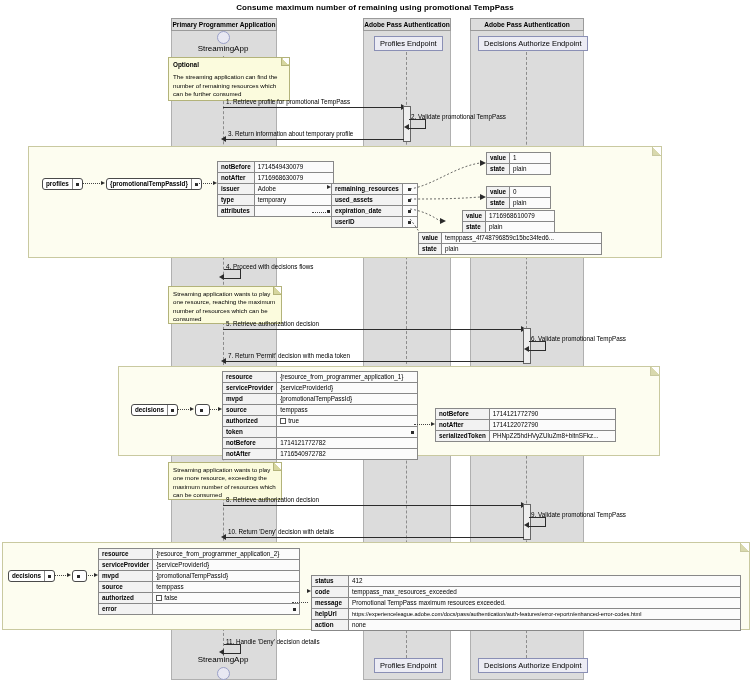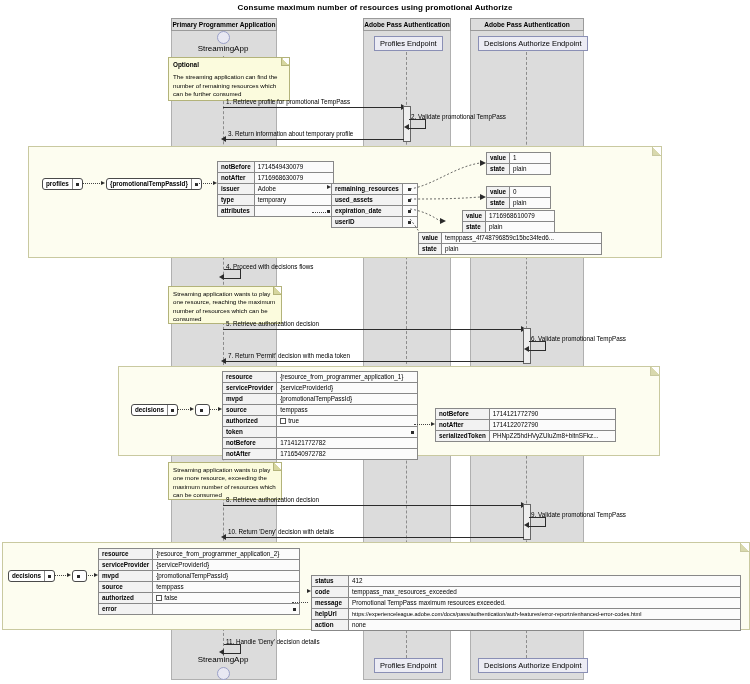--- a/index.html
+++ b/index.html
@@ -111,21 +111,21 @@
   .tinyarrow{
     width:0;height:0;border-top:2.5px solid transparent;border-bottom:2.5px solid transparent;
     border-left:4px solid #2b2b2b;
   }
   .chk{display:inline-block;width:4px;height:4px;border:1px solid #555;vertical-align:middle;margin-right:2px;background:#fff;}
   .chk.on{background:#fff;}
 </style>
 </head>
 <body>
 
-<div class="abs" id="diagram-title">Consume maximum number of resources using promotional Authorize</div>
+<div class="abs" id="diagram-title">Consume maximum number of remaining using promotional TempPass</div>
 
 <div class="abs col-band" style="left:171px;top:18px;width:104px;height:660px;"></div>
 <div class="abs col-band" style="left:363px;top:18px;width:86px;height:660px;"></div>
 <div class="abs col-band" style="left:470px;top:18px;width:112px;height:660px;"></div>
 
 <div class="abs col-header" style="left:171px;top:18px;width:104px;">Primary Programmer Application</div>
 <div class="abs col-header" style="left:363px;top:18px;width:86px;">Adobe Pass Authentication</div>
 <div class="abs col-header" style="left:470px;top:18px;width:112px;">Adobe Pass Authentication</div>
 
 <div class="abs actor-circle" style="left:217px;top:31px;"></div>

